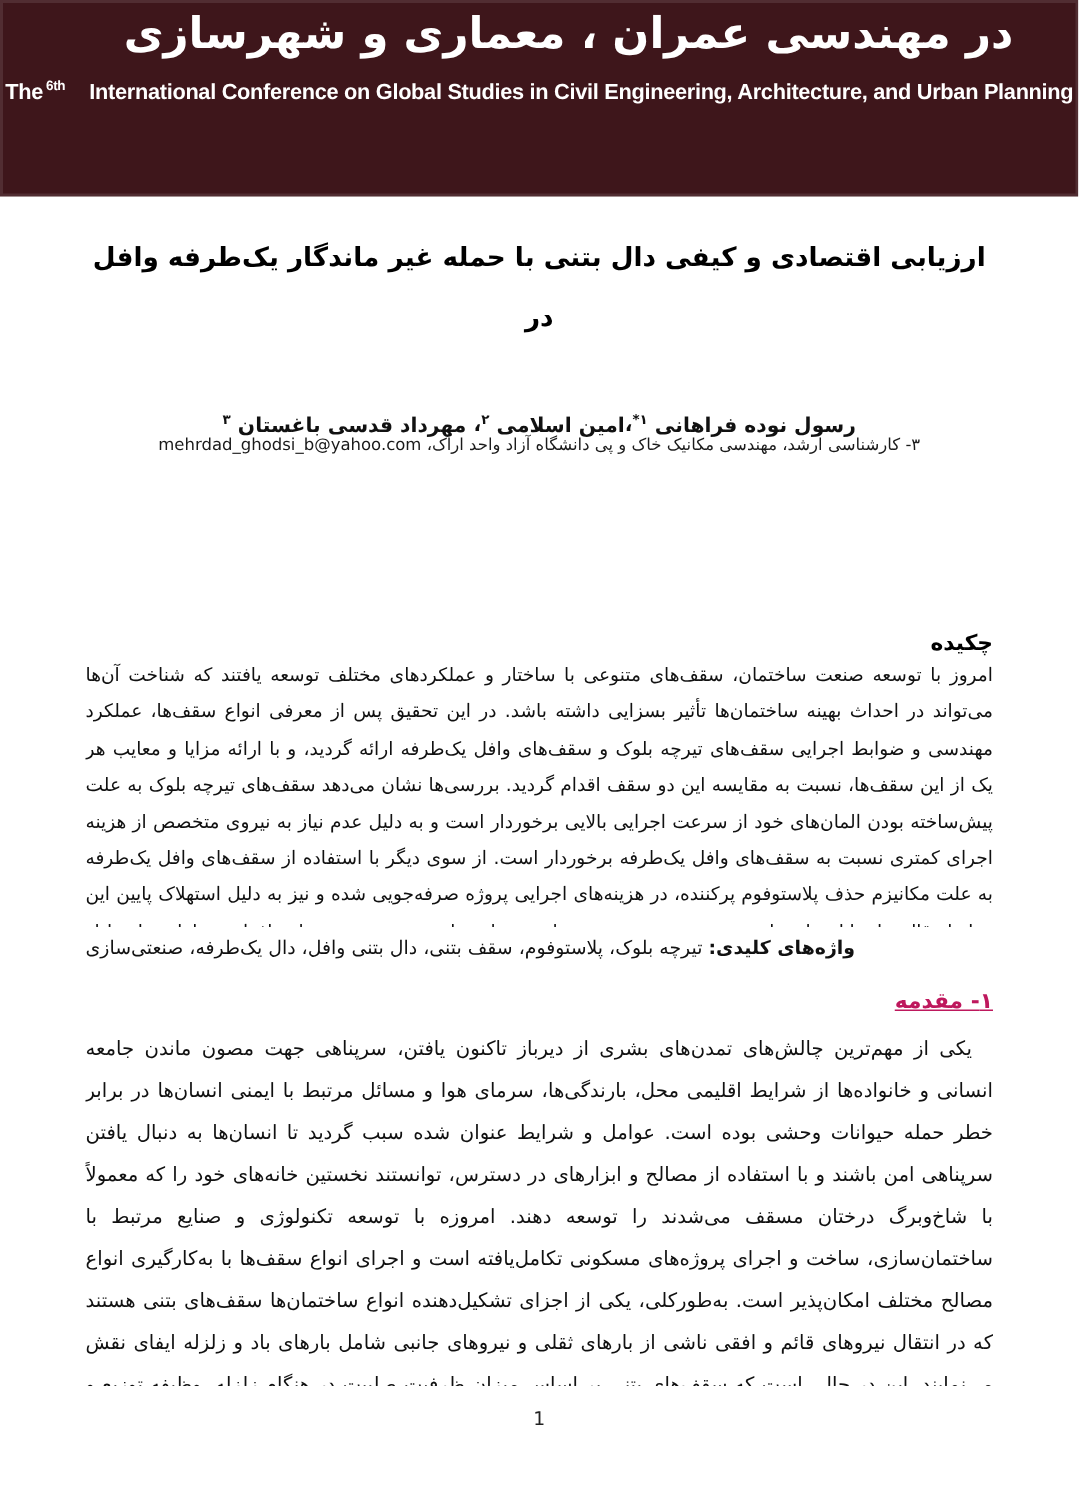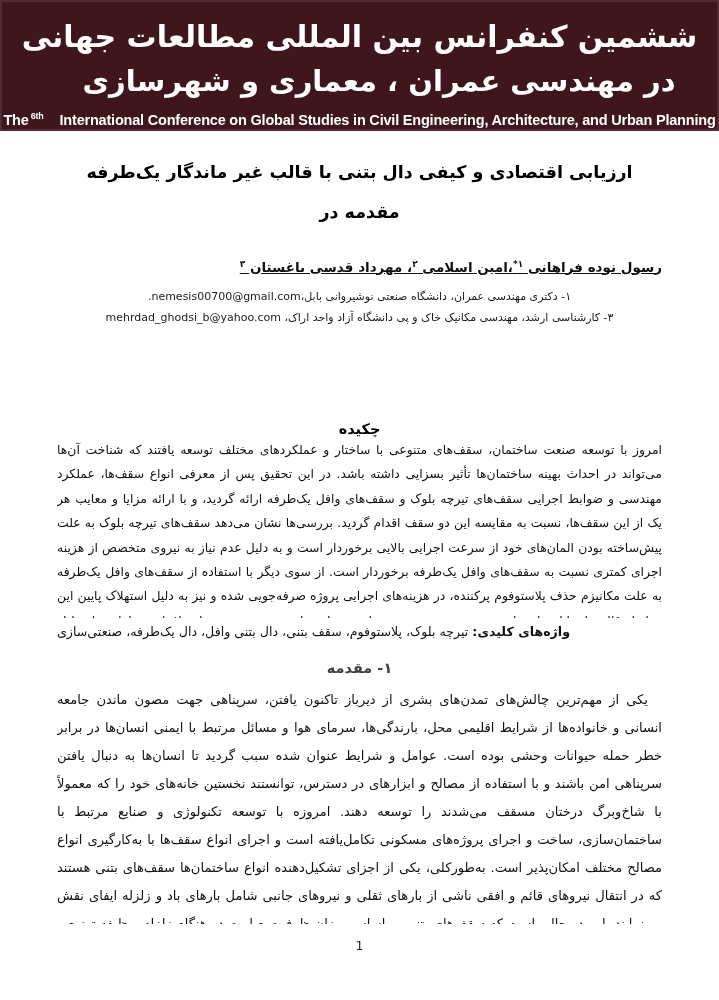--- a/index.html
+++ b/index.html
@@ -16,57 +16,55 @@
   }
   .banner-fa1 { direction:rtl; font-weight:bold; font-size:30px; line-height:44px; margin-top:15px; }
   .banner-fa2 { direction:rtl; font-weight:bold; font-size:29px; line-height:44px;margin-left:39px; }
   .banner-en  { font-family:"Liberation Sans", sans-serif; font-weight:bold; font-size:14.5px; line-height:20px; margin-top:3px; letter-spacing:-0.2px; }
   .banner-en sup { font-size:9px; margin:0 16px 0 2px; }
   
   .blk { position:absolute; left:57px; width:605px; }
   
   .paper-title { top:152px; direction:rtl; text-align:center; font-weight:bold; font-size:17.5px; line-height:40px; color:#000; }
   
-  .authors { top:252px; direction:rtl; font-weight:bold; font-size:13.5px; line-height:22px;text-decoration:underline; }
+  .authors { top:269px; direction:rtl; text-align:center; font-weight:bold; font-size:13.5px; line-height:22px; }
   .authors sup { font-size:9px; font-weight:bold; }
   
   .affiliations { top:286px; direction:rtl; text-align:center; font-size:11px; line-height:21px; color:#1a1a1a; }
   
-  .abstract-heading { top:417px; direction:rtl; text-align:center; font-weight:bold; font-size:14.5px; line-height:24px; color:#000; }
+  .abstract-heading { top:417px; direction:rtl; text-align:right; font-weight:bold; font-size:14.5px; line-height:24px; color:#000; }
   .abstract-body { top:438px; direction:rtl; text-align:justify; font-size:12.4px; line-height:24.4px; height:180px; overflow:hidden; }
   
   .keywords { top:620px; direction:rtl; text-align:left; font-size:12.6px; line-height:24px; }
   .keywords .kw-label { font-weight:bold; }
   
-  .intro-heading { top:656px; direction:rtl; text-align:center; font-weight:bold; font-size:14.5px; line-height:24px; color:#404040; }
+  .intro-heading { top:656px; direction:rtl; text-align:right; font-weight:bold; font-size:14.5px; line-height:24px; color:#be185d;text-decoration:underline; }
   .intro-body { top:686px; direction:rtl; text-align:justify; font-size:13.1px; line-height:28px; text-indent:14px; height:238px; overflow:hidden; }
   
   .page-number { position:absolute; top:938px; left:0; width:719px; text-align:center; font-size:12.5px; color:#222; }
 </style>
 </head>
 <body>
 
 <div class="page">
 
   <header class="banner">
-    <div class="banner-fa1">ششمین کنفرانس بین المللی مطالعات جهانی</div>
     <div class="banner-fa2">در مهندسی عمران ، معماری و شهرسازی</div>
     <div class="banner-en"><span>The</span><sup>6th</sup><span>International Conference on Global Studies in Civil Engineering, Architecture, and Urban Planning</span></div>
   </header>
 
   <div class="blk paper-title">
-    <div>ارزیابی اقتصادی و کیفی دال بتنی با قالب غیر ماندگار یک‌طرفه مقدمه در</div>
+    <div>ارزیابی اقتصادی و کیفی دال بتنی با حمله غیر ماندگار یک‌طرفه وافل در</div>
   </div>
 
   <div class="blk authors" dir="rtl">
     <span><span>رسول نوده فراهانی </span><sup>۱*</sup></span><span>،</span><span><span>امین اسلامی </span><sup>۲</sup></span><span>، </span><span><span>مهرداد قدسی باغستان </span><sup>۳</sup></span>
   </div>
 
   <div class="blk affiliations">
-    <div>۱- دکتری مهندسی عمران، دانشگاه صنعتی نوشیروانی بابل،nemesis00700@gmail.com.</div>
     <div>۳- کارشناسی ارشد، مهندسی مکانیک خاک و پی دانشگاه آزاد واحد اراک، mehrdad_ghodsi_b@yahoo.com</div>
   </div>
 
   <div class="blk abstract-heading">چکیده</div>
   <div class="blk abstract-body">امروز با توسعه صنعت ساختمان، سقف‌های متنوعی با ساختار و عملکردهای مختلف توسعه یافتند که شناخت آن‌ها می‌تواند در احداث بهینه ساختمان‌ها تأثیر بسزایی داشته باشد. در این تحقیق پس از معرفی انواع سقف‌ها، عملکرد مهندسی و ضوابط اجرایی سقف‌های تیرچه بلوک و سقف‌های وافل یک‌طرفه ارائه گردید، و با ارائه مزایا و معایب هر یک از این سقف‌ها، نسبت به مقایسه این دو سقف اقدام گردید. بررسی‌ها نشان می‌دهد سقف‌های تیرچه بلوک به علت پیش‌ساخته بودن المان‌های خود از سرعت اجرایی بالایی برخوردار است و به دلیل عدم نیاز به نیروی متخصص از هزینه اجرای کمتری نسبت به سقف‌های وافل یک‌طرفه برخوردار است. از سوی دیگر با استفاده از سقف‌های وافل یک‌طرفه به علت مکانیزم حذف پلاستوفوم پرکننده، در هزینه‌های اجرایی پروژه صرفه‌جویی شده و نیز به دلیل استهلاک پایین این مدل از قالب‌ها توانایی استفاده مجدد در چندین سقف را نیز خواهد داشت. همچنین به علت افزایش طول دهانه‌ها از تعداد ستون‌های پروژه کاسته و می‌توان برای پروژه با ویژگی‌های خاص مانند سالن‌های اجتماعات و پارکینگ‌های طبقاتی استفاده نمود.</div>
 
   <div class="blk keywords">
     <span class="kw-label">واژه‌های کلیدی:</span><span> تیرچه بلوک، پلاستوفوم، سقف بتنی، دال بتنی وافل، دال یک‌طرفه، صنعتی‌سازی</span>
   </div>
 

